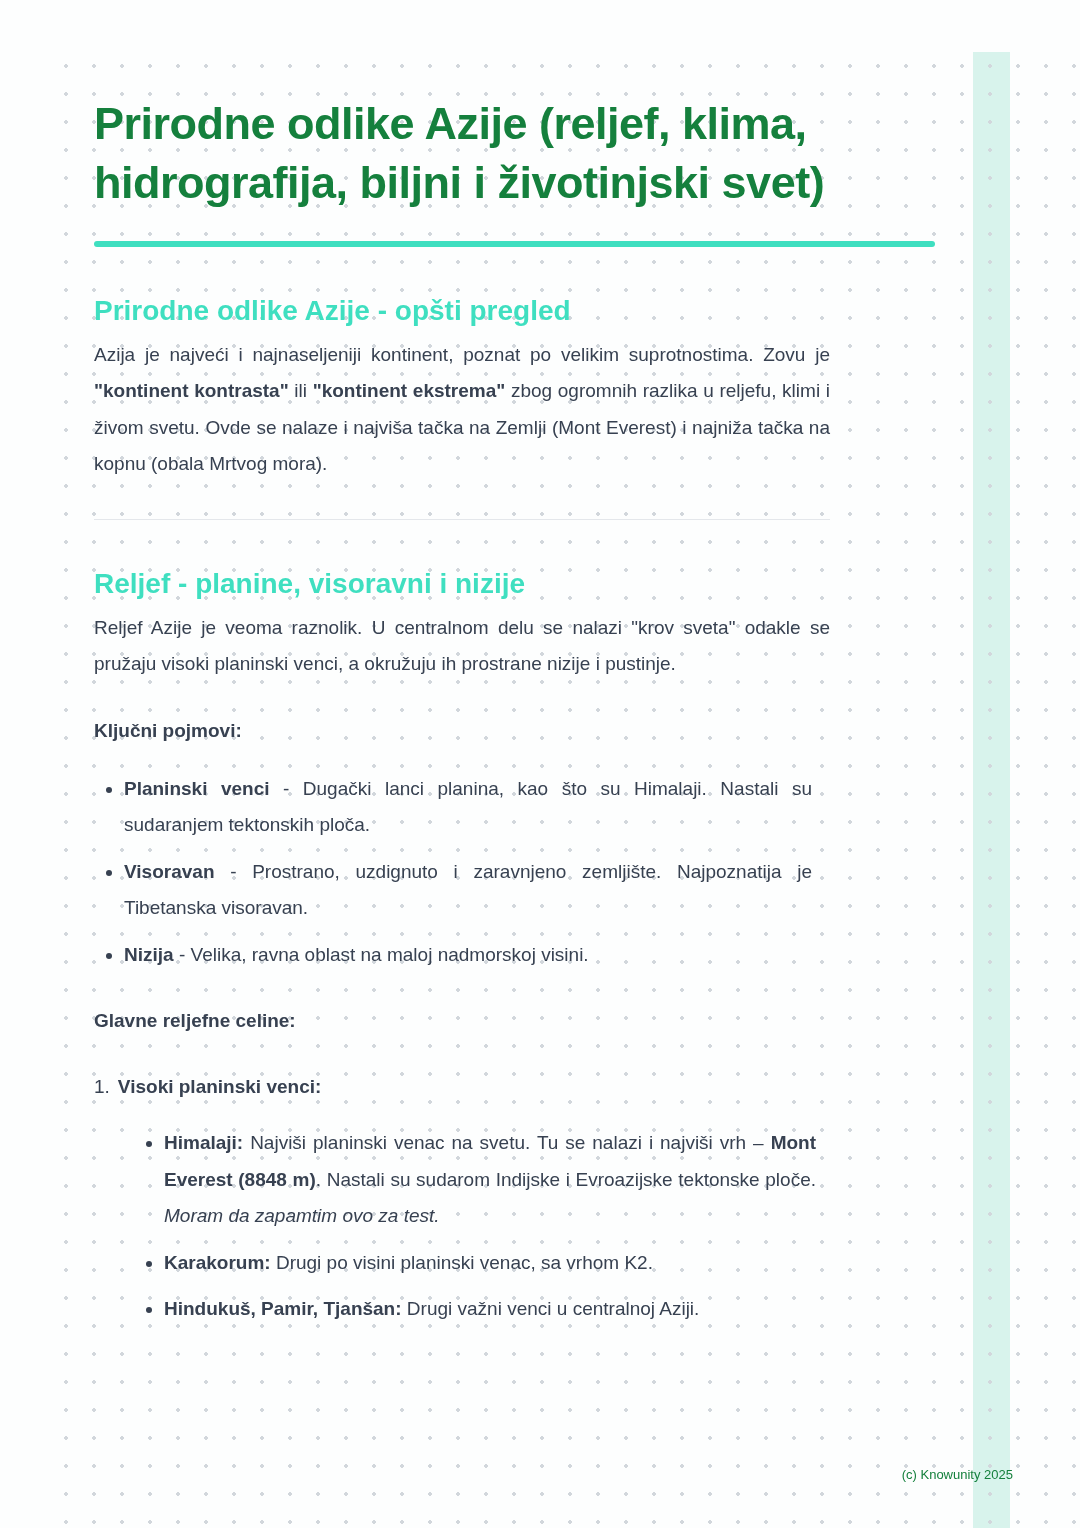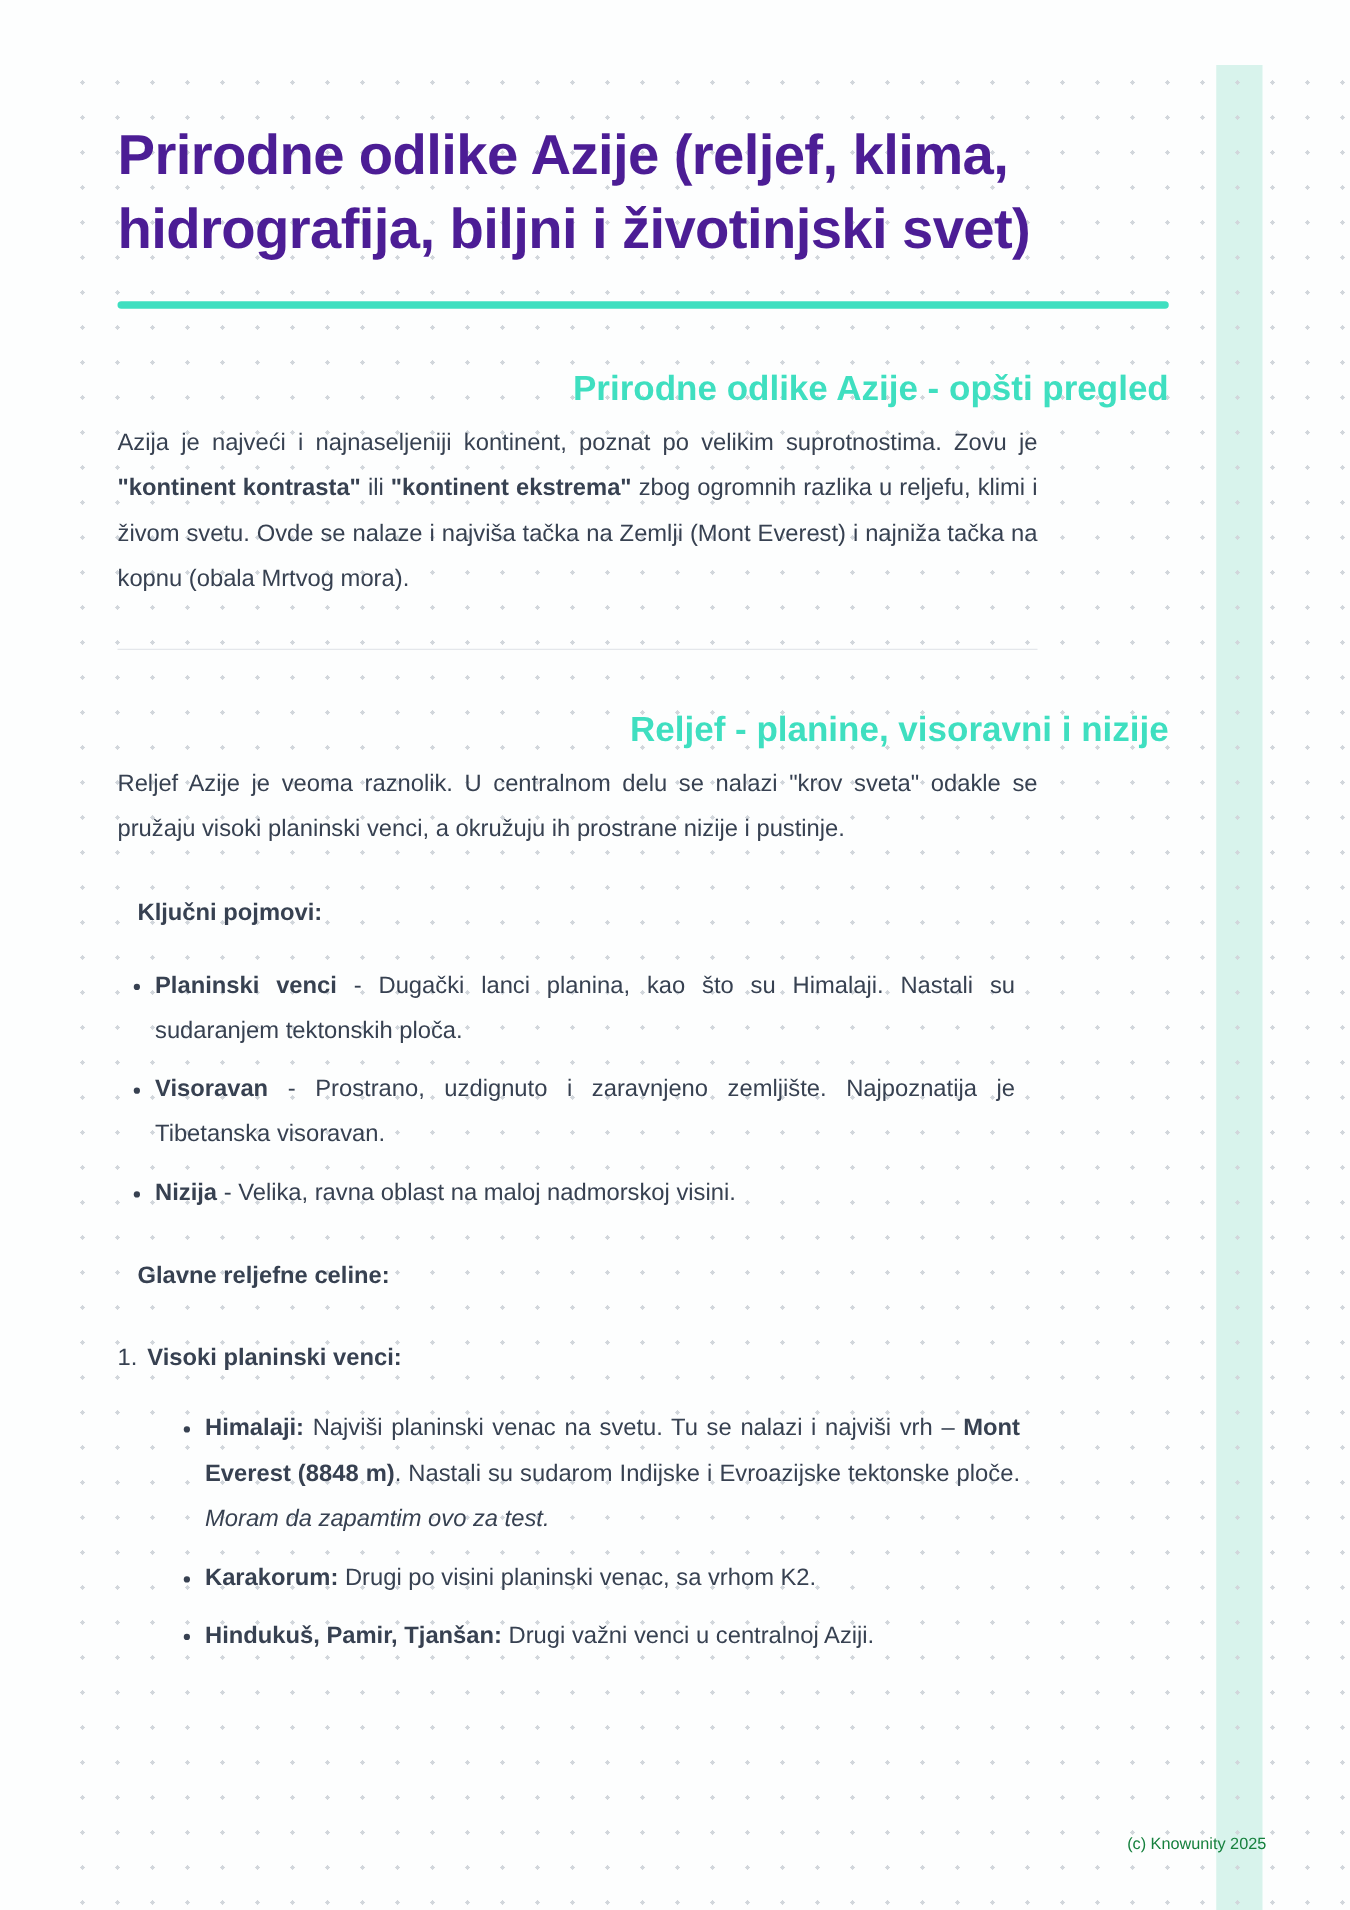--- a/index.html
+++ b/index.html
@@ -33,54 +33,52 @@
     left: 94px; top: 0;
     width: 841px;
     z-index: 3;
   }
   h1 {
     margin-top: 94px;
     font-size: 45px;
     line-height: 1.32;
     font-weight: 800;
     letter-spacing: -0.5px;
-    color: #4c1d95;
+    color: #15803d;
   }
   .rule {
     margin-top: 28px;
     height: 6px;
     background: #3fdfc0;
     border-radius: 3px;
   }
   h2 {
     margin-top: 48px;
     font-size: 28px;
     font-weight: 700;
     color: #3fdfc0;
-    text-align: right;
   }
   .body {
     margin-top: 10px;
     width: 736px;
     font-size: 19px;
     line-height: 1.92;
     text-align: justify;
   }
   .divider {
     margin-top: 36px;
     width: 736px;
     border: none;
     border-top: 1px solid #e4e7eb;
   }
   .label {
     margin-top: 30px;
     font-size: 19px;
     font-weight: 700;
     line-height: 1.9;
-    margin-left: 16px;
   }
   ul.bullets {
     margin: 22px 0 0 6px;
     padding-left: 24px;
     width: 712px;
   }
   ul.bullets li {
     font-size: 19px;
     line-height: 1.92;
     text-align: justify;

